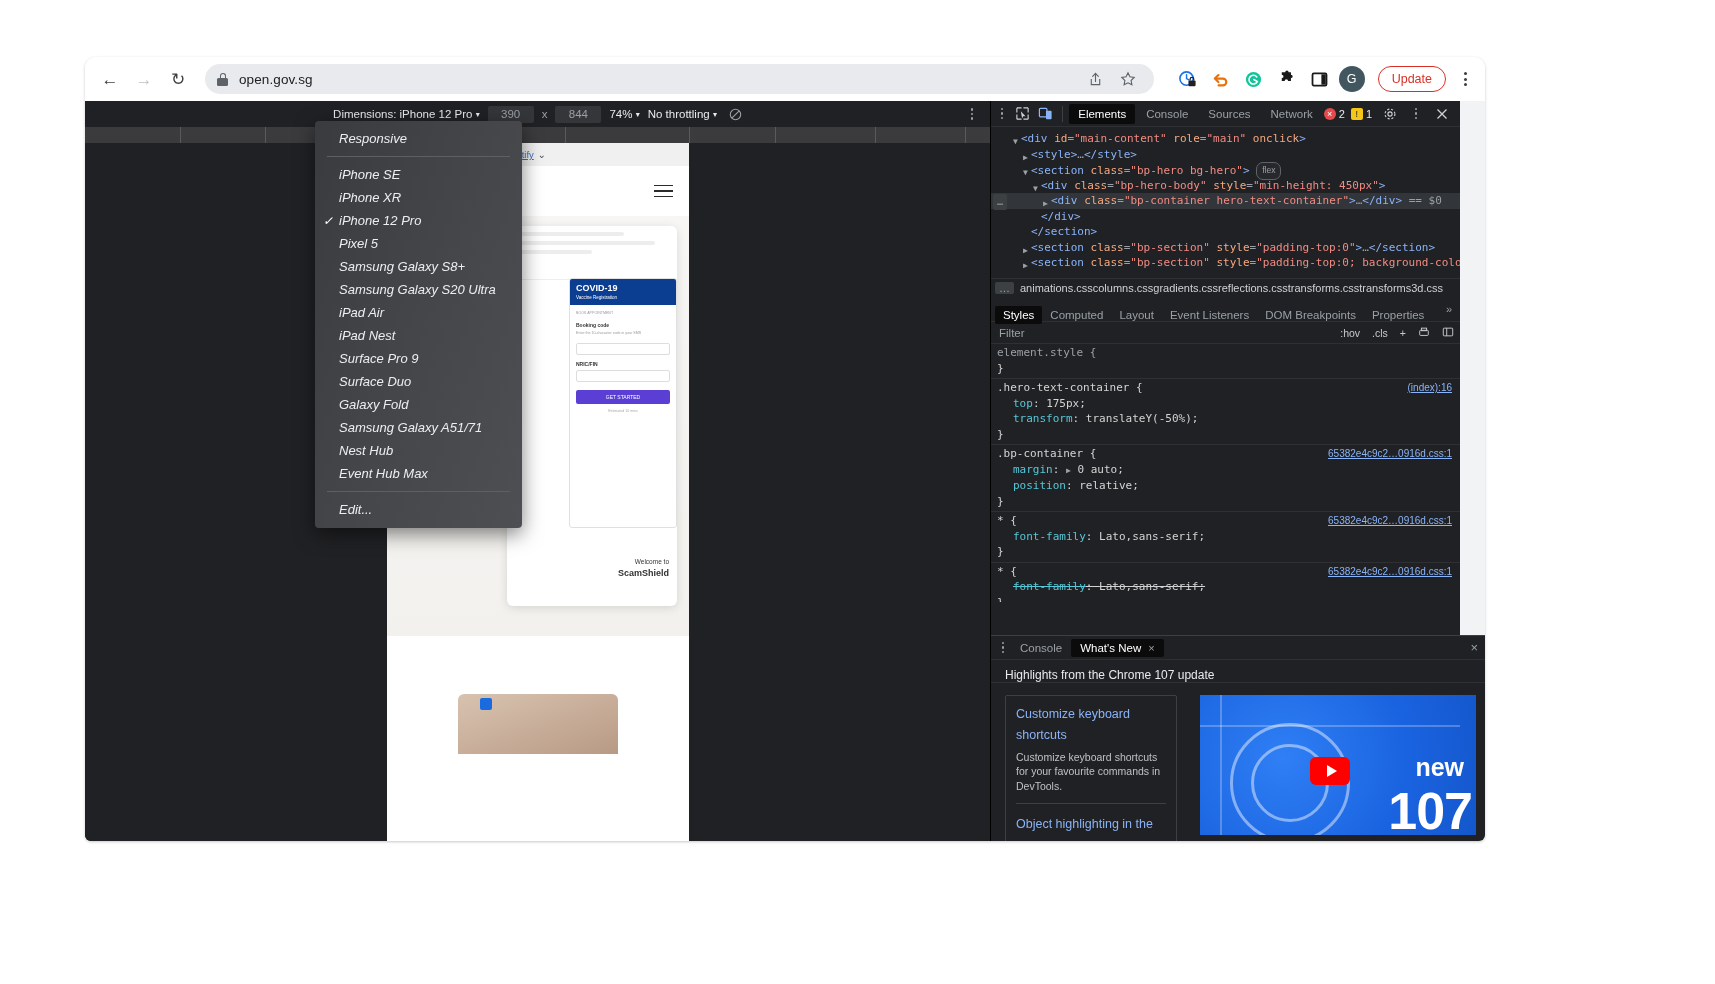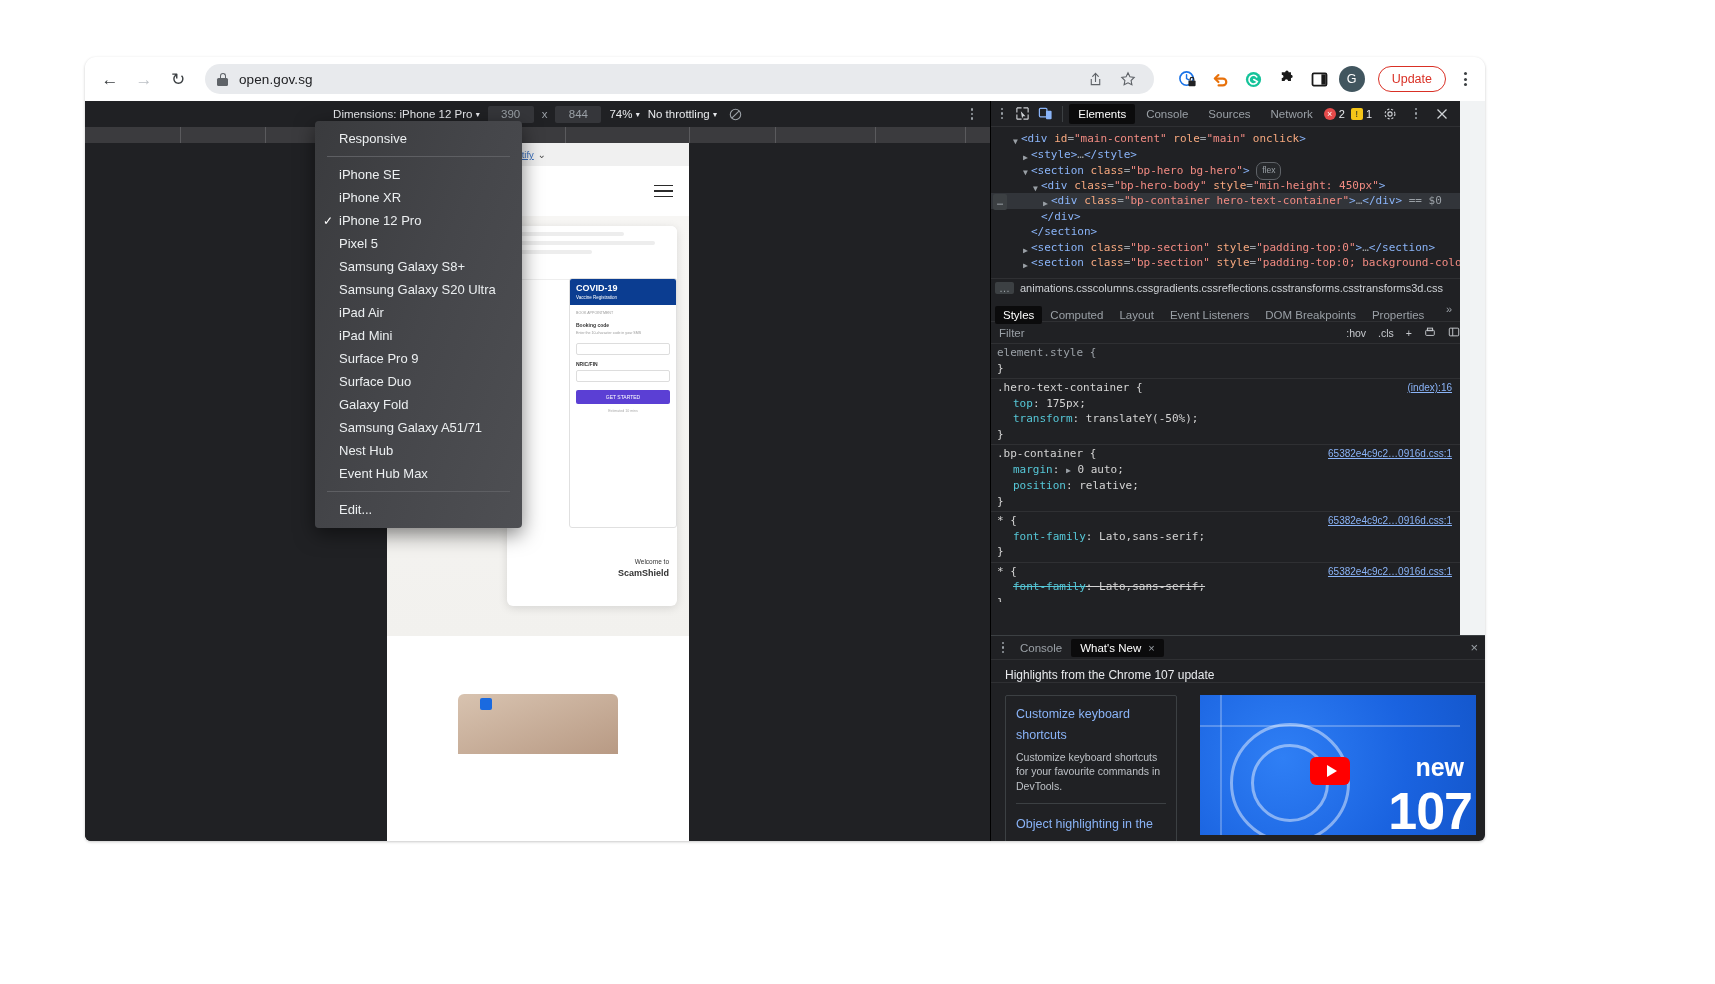--- a/index.html
+++ b/index.html
@@ -338,21 +338,21 @@
     display:flex; align-items:center; padding-left:4px;
     font-family:"Liberation Sans",sans-serif;
   }
   .st-tab { font-size:11.5px; color:#9aa0a6; padding:3px 8px; border-radius:2px; cursor:pointer; white-space:nowrap;margin-top:12px;}
   .st-tab.active { background:#0b0b0c; color:#fff; }
   .st-more { margin-left:auto; padding-right:8px; color:#9aa0a6; font-size:11px; cursor:pointer;}
 
   .filter-row {
     height:22px; display:flex; align-items:center;
     border-bottom:1px solid #2f3033; background:#202124;
-    padding: 0 0 0 8px; gap:12px;
+    padding: 0 6px 0 8px; gap:12px;
   }
   .filter-input {
     flex:1; height:16px; background:#202124; color:#9aa0a6;
     font-family:"Liberation Sans",sans-serif; font-size:11.5px;
     display:flex; align-items:center;
   }
   .f-btn { font-family:"Liberation Sans",sans-serif; font-size:10.5px; color:#c7cace; cursor:pointer; }
 
   .css-pane {
     height: 258px; overflow:hidden; background:#202124;
@@ -430,20 +430,21 @@
   .menu {
     position:absolute;
     left: 315px; top: 121px;
     width: 207px;
     background: linear-gradient(110deg,#3a3b3e 0%, #45464a 50%, #4e4f53 100%);
     border-radius: 4px;
     box-shadow: 0 6px 20px rgba(0,0,0,0.5);
     padding: 6px 0 7px 0;
     z-index: 50;
     font-family:"Liberation Sans",sans-serif;
+    font-style:italic;
   }
   .mi {
     height: 23px;
     display:flex; align-items:center;
     padding-left: 24px;
     color:#eceff1; font-size:13px;
     cursor:pointer; position:relative;
     white-space:nowrap;
   }
   .mi .check { position:absolute; left: 8px; font-size:12px; color:#fff; }
@@ -849,21 +850,21 @@
     <div class="mi">
         <span>Samsung Galaxy S8+</span>
       </div>
     <div class="mi">
         <span>Samsung Galaxy S20 Ultra</span>
       </div>
     <div class="mi">
         <span>iPad Air</span>
       </div>
     <div class="mi">
-        <span>iPad Mini</span>
+        <span>iPad Nest</span>
       </div>
     <div class="mi">
         <span>Surface Pro 9</span>
       </div>
     <div class="mi">
         <span>Surface Duo</span>
       </div>
     <div class="mi">
         <span>Galaxy Fold</span>
       </div>

